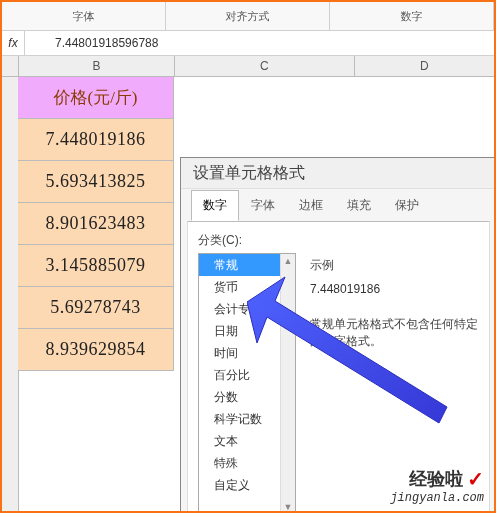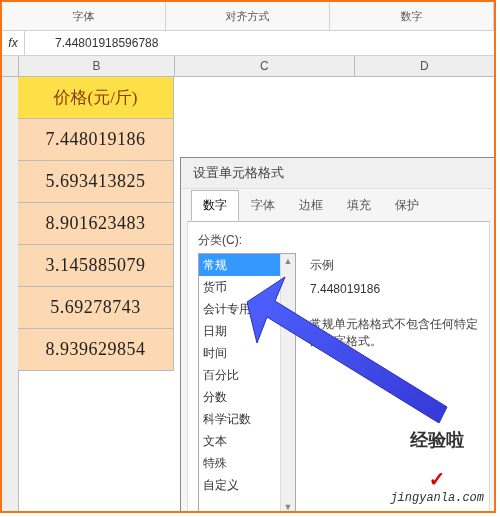--- a/index.html
+++ b/index.html
@@ -119,21 +119,21 @@
     border-right: 1px solid #bbb;
     border-bottom: 1px solid #bbb;
     box-sizing: border-box;
     display: flex;
     align-items: center;
     justify-content: center;
     font-size: 18px;
     font-family: "SimSun", "Times New Roman", serif;
   }
   .cell.header {
-    background: #fde047;
+    background: #f0abfc;
     color: #8a3a00;
     font-size: 17px;
   }
   .cell.value {
     background: #fcd9b2;
     color: #222;
     letter-spacing: 0.5px;
   }
   
   .dialog {
@@ -146,21 +146,21 @@
     border-left: 1px solid #888;
     border-top: 1px solid #888;
     box-sizing: border-box;
     z-index: 5;
   }
   .dlg-title {
     height: 30px;
     display: flex;
     align-items: center;
     padding-left: 12px;
-    font-size: 13px;
+    font-size: 16px;
     color: #444;
     background: #f0f0f0;
     border-bottom: 1px solid #e0e0e0;
   }
   .dlg-tabs {
     display: flex;
     height: 32px;
     font-size: 12px;
     color: #555;
     padding-left: 10px;
@@ -200,21 +200,21 @@
   .listbox {
     width: 96px;
     height: 260px;
     border: 1px solid #aaa;
     background: #fff;
     font-size: 12px;
     overflow: hidden;
     position: relative;
   }
   .listbox .item {
-    padding: 2px 4px;
+    padding: 2px 15px;
     color: #333;
     line-height: 18px;
   }
   .listbox .item.selected {
     background: #3399ff;
     color: #fff;
   }
   .listbox .scrolltrack {
     position: absolute;
     right: 0;
@@ -268,22 +268,21 @@
     z-index: 20;
     text-align: right;
   }
   .watermark .line1 {
     font-size: 18px;
     font-weight: bold;
     color: #333;
     display: flex;
     align-items: center;
     justify-content: flex-end;
-    gap: 15px;
-    flex-direction: column;
+    gap: 4px;
   }
   .watermark .check {
     color: #d00;
     font-size: 20px;
     font-weight: bold;
   }
   .watermark .line2 {
     font-size: 12px;
     font-style: italic;
     color: #333;

